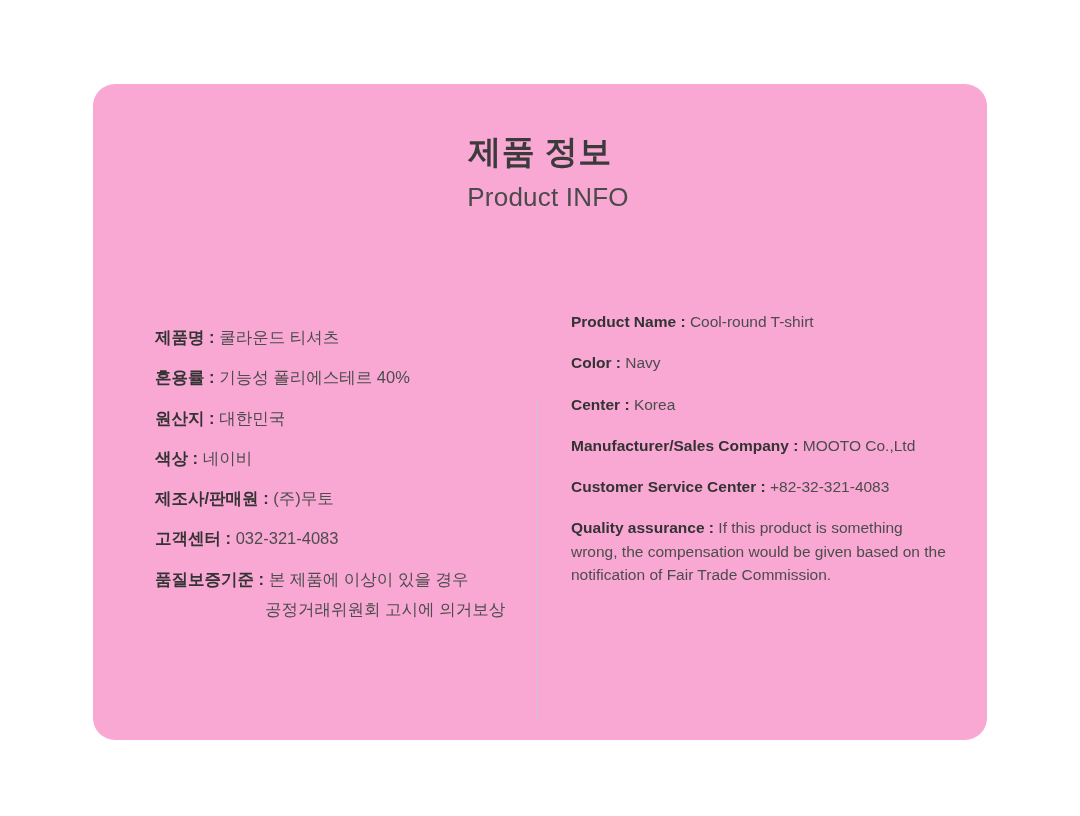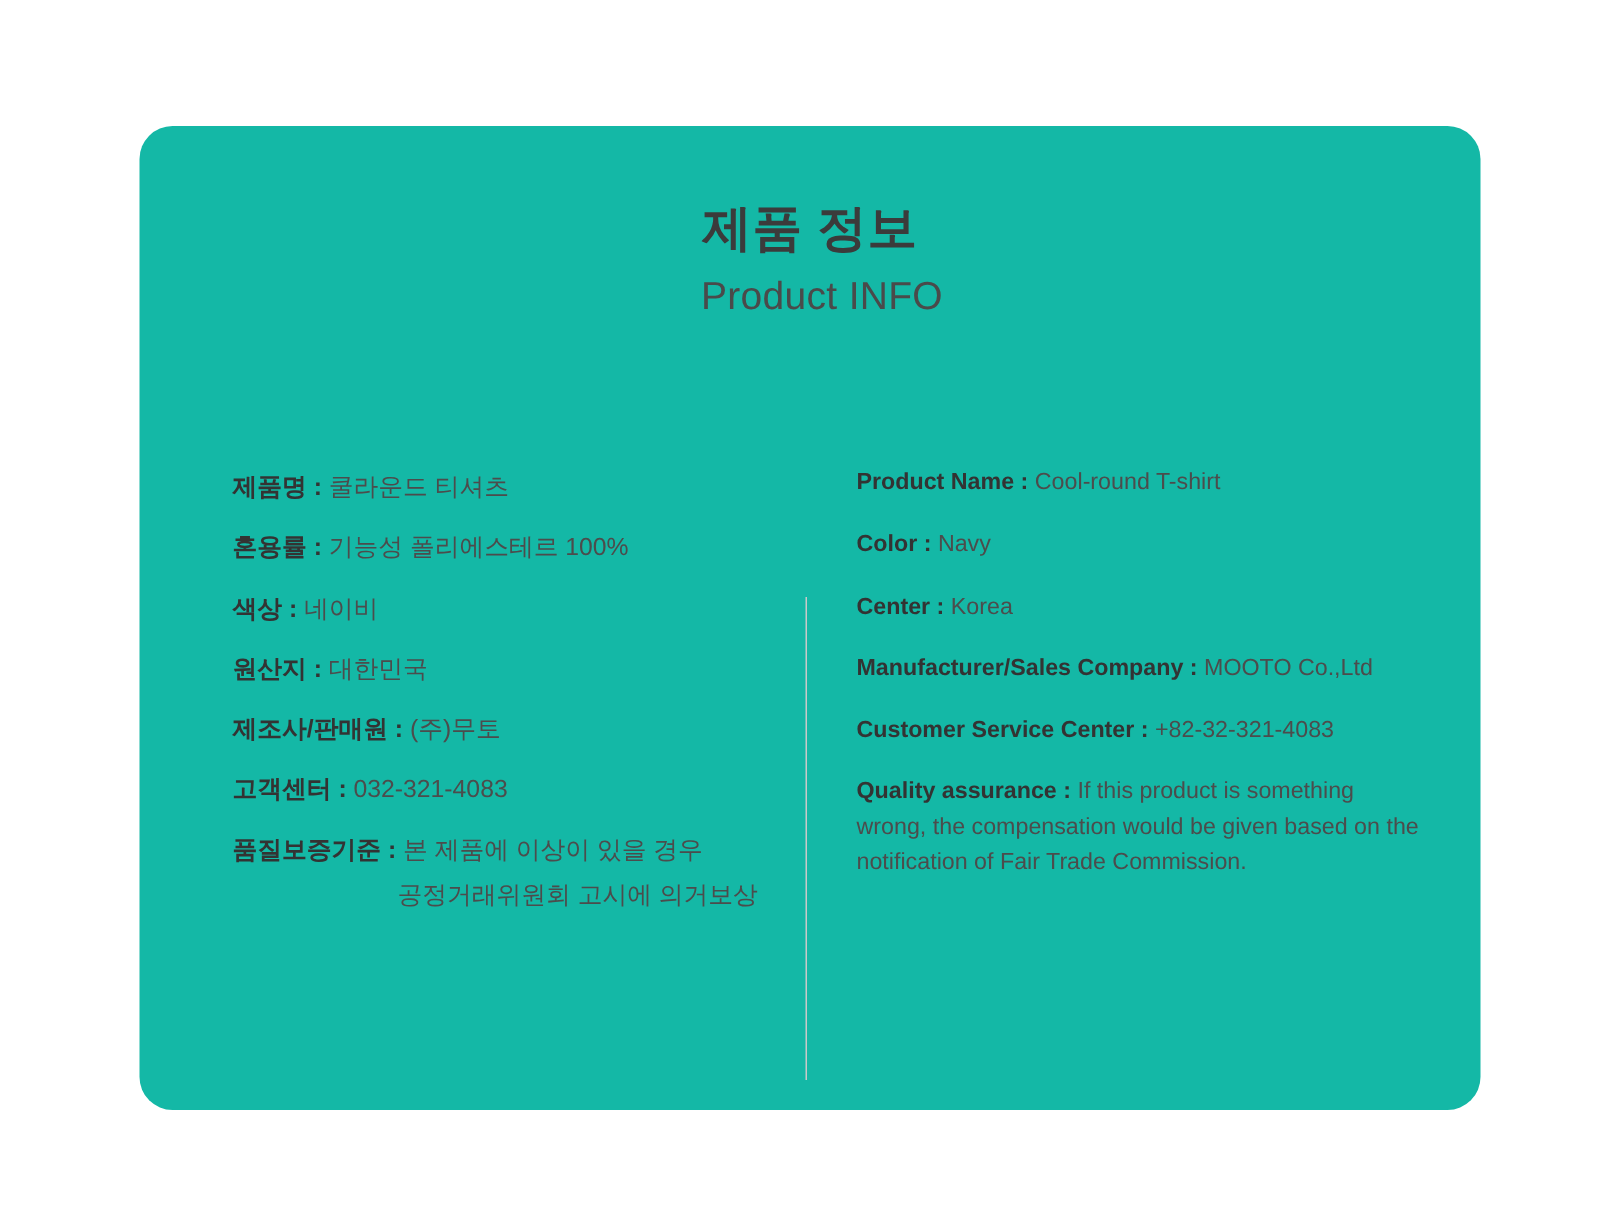--- a/index.html
+++ b/index.html
@@ -17,21 +17,21 @@
     position: relative;
     width: 1080px;
     height: 816px;
   }
   .card {
     position: absolute;
     left: 93px;
     top: 84px;
     width: 894px;
     height: 656px;
-    background: #14b8a6;
+    background: #f9a8d4;
     border-radius: 22px;
   }
   .title-block {
     position: absolute;
     left: 0;
     top: 48px;
     width: 894px;
     text-align: center;
   }
   .title-ko {
@@ -60,21 +60,21 @@
     position: absolute;
     left: 444px;
     top: 88px;
     width: 1px;
     height: 322px;
     background: #c9c9c9;
   }
   .col-ko {
     position: absolute;
     left: 62px;
-    top: 4px;
+    top: 16px;
     width: 370px;
   }
   .col-en {
     position: absolute;
     left: 478px;
     top: 0;
     width: 380px;
   }
   .row-ko {
     margin-bottom: 18px;
@@ -130,29 +130,29 @@
 
       <div class="divider"></div>
 
       <div class="col-ko">
         <div class="row-ko">
           <span class="lab">제품명 :</span>
           <span class="val">쿨라운드 티셔츠</span>
         </div>
         <div class="row-ko">
           <span class="lab">혼용률 :</span>
-          <span class="val">기능성 폴리에스테르 100%</span>
+          <span class="val">기능성 폴리에스테르 40%</span>
+        </div>
+        <div class="row-ko">
+          <span class="lab">원산지 :</span>
+          <span class="val">대한민국</span>
         </div>
         <div class="row-ko">
           <span class="lab">색상 :</span>
           <span class="val">네이비</span>
-        </div>
-        <div class="row-ko">
-          <span class="lab">원산지 :</span>
-          <span class="val">대한민국</span>
         </div>
         <div class="row-ko">
           <span class="lab">제조사/판매원 :</span>
           <span class="val">(주)무토</span>
         </div>
         <div class="row-ko">
           <span class="lab">고객센터 :</span>
           <span class="val">032-321-4083</span>
         </div>
         <div class="row-ko">

